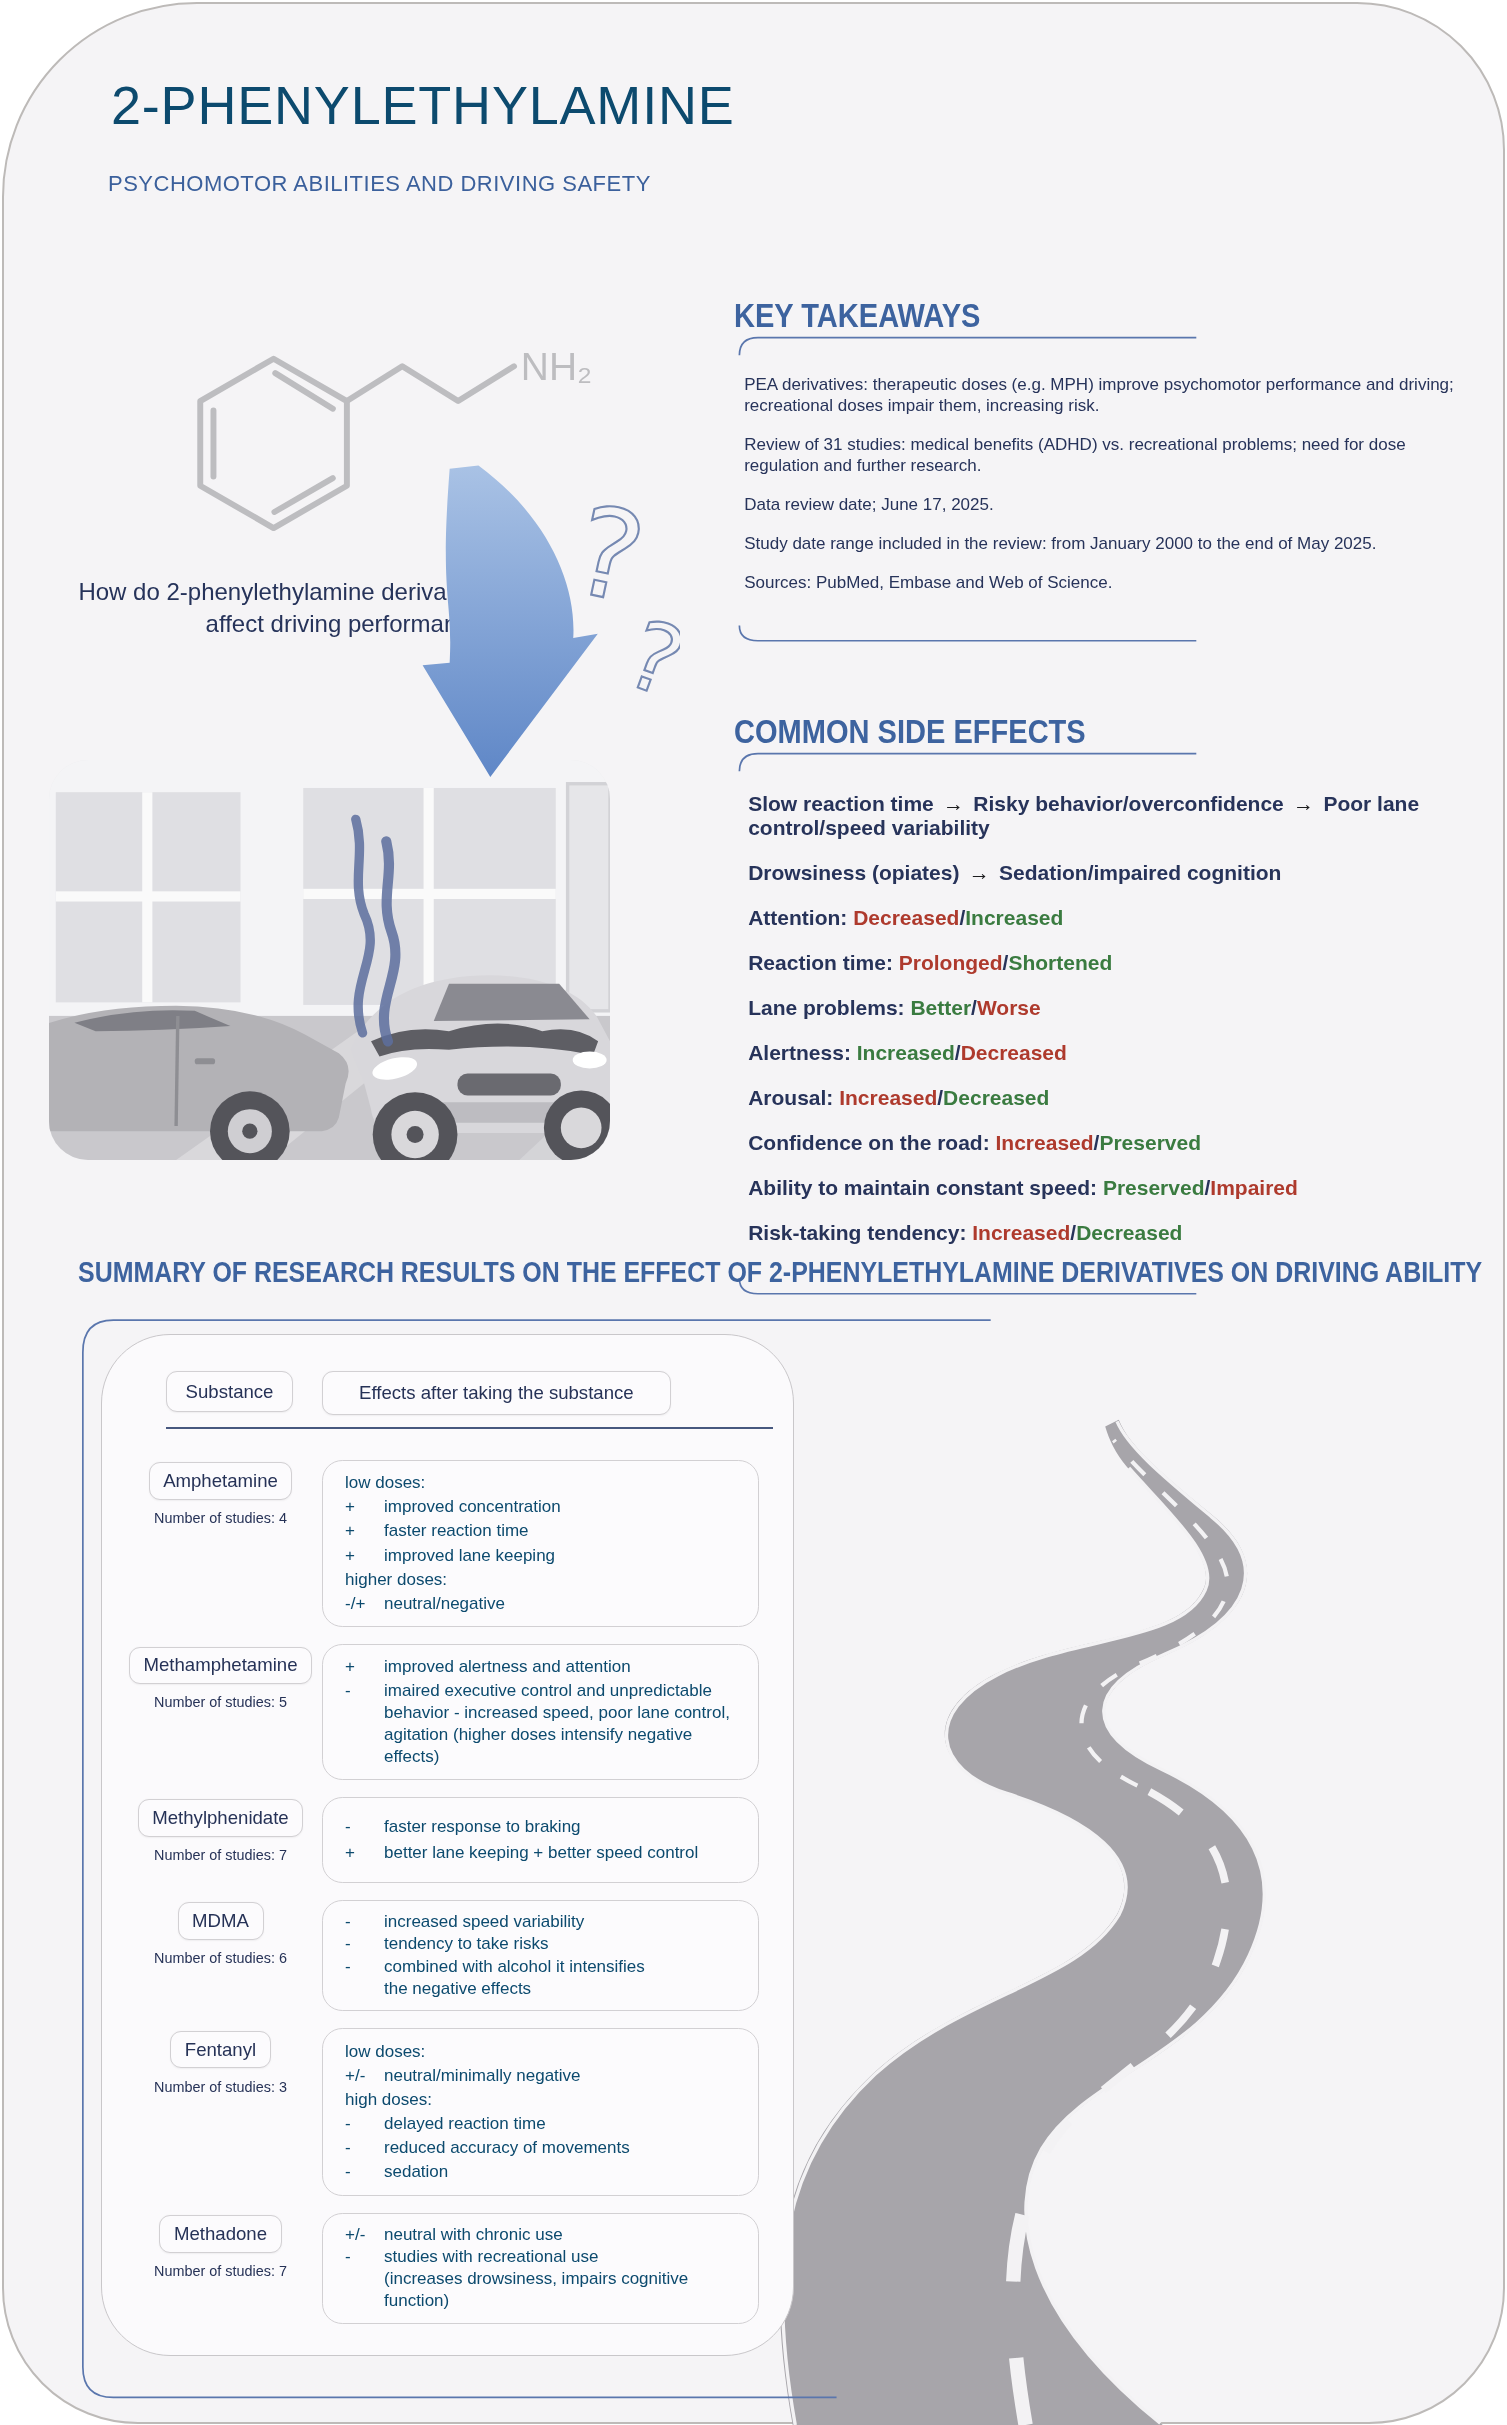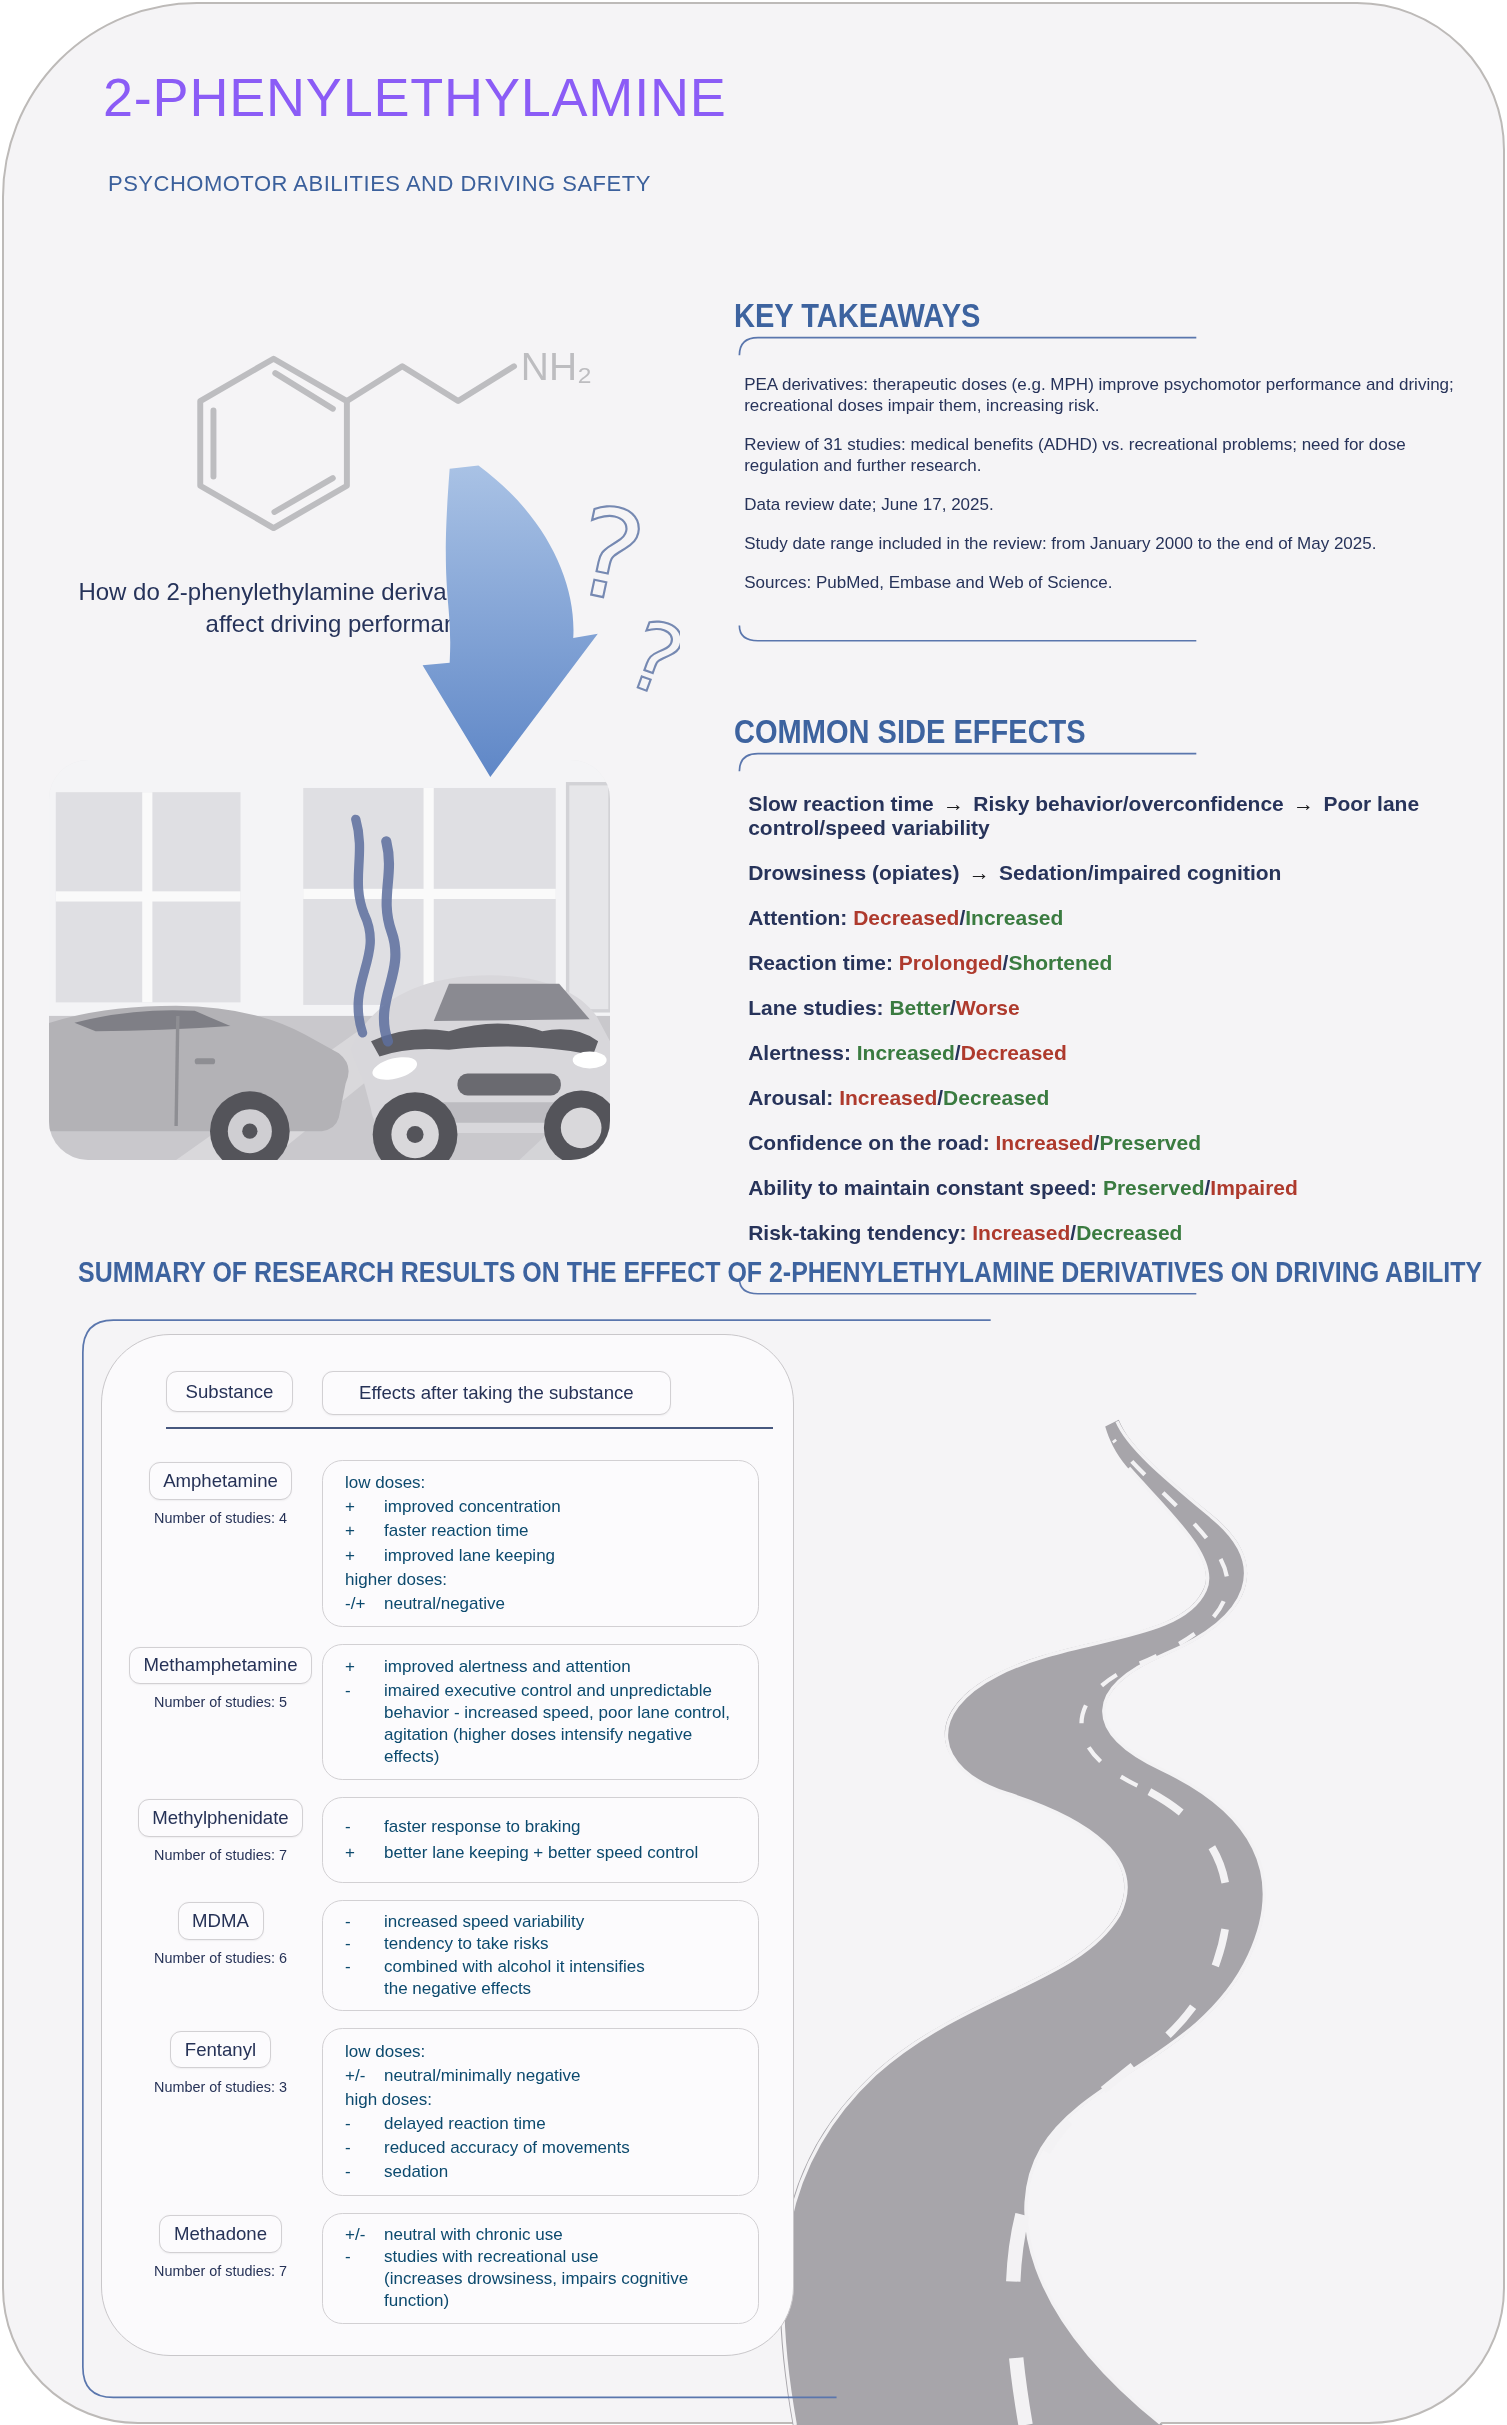--- a/index.html
+++ b/index.html
@@ -1,22 +1,22 @@
 <!DOCTYPE html>
 <html style="font-size:13.6px"><head>
 <meta charset="utf-8">
 <style>
   html,body{margin:0;padding:0;background:#ffffff;}
   body{font-family:"Liberation Sans", sans-serif; -webkit-font-smoothing:antialiased;}
   .page{position:relative;width:1507px;height:2426px;background:#ffffff;overflow:hidden;}
   .page-bg{position:absolute;inset:1.7px;background:#f5f4f6;border:2.1px solid #bdbab8;
            border-radius:195px 148px 136px 136px;z-index:0;}
   
-  .title{position:absolute;left:103px;top:66px;margin:0;font-size:54px;font-weight:400;
-         color:#8b5cf6;letter-spacing:0.8px;z-index:2;}
+  .title{position:absolute;left:103px;top:66px;margin:8px;font-size:54px;font-weight:400;
+         color:#0c4a6e;letter-spacing:0.8px;z-index:2;}
   .subtitle{position:absolute;left:108px;top:171px;font-size:22px;color:#3b609c;
             letter-spacing:0.5px;z-index:2;}
   
   .molecule{position:absolute;left:100px;top:278px;z-index:2;}
   .question{position:absolute;left:44px;top:576px;width:452px;text-align:right;font-size:24px;
             color:#26335a;line-height:1.35;white-space:pre-line;z-index:2;}
   .qmarks{position:absolute;left:519px;top:471px;z-index:2;}
   .arrow{position:absolute;left:397px;top:462px;z-index:3;}
   
   .crash-wrap{position:absolute;left:49px;top:760px;width:561px;height:400px;border-radius:39px;
@@ -198,21 +198,21 @@
   <section class="sec sec-se">
     <h2><span>COMMON SIDE EFFECTS</span></h2>
     <svg class="sec-line" width="466" height="22" viewBox="0 0 550 26">
         <path d="M546,3 H28 Q6,3 6,24"></path>
       </svg>
     <div class="se-body" id="se-items">
         <div class="se-line"><span>Slow reaction time</span><span class="se-arrow">→</span><span>Risky behavior/overconfidence</span><span class="se-arrow">→</span><span>Poor lane control/speed variability</span></div>
         <div class="se-line"><span>Drowsiness (opiates)</span><span class="se-arrow">→</span><span>Sedation/impaired cognition</span></div>
         <div class="se-line"><span class="se-label">Attention: </span><span class="val-red">Decreased</span><span class="se-slash">/</span><span class="val-green">Increased</span></div>
         <div class="se-line"><span class="se-label">Reaction time: </span><span class="val-red">Prolonged</span><span class="se-slash">/</span><span class="val-green">Shortened</span></div>
-        <div class="se-line"><span class="se-label">Lane studies: </span><span class="val-green">Better</span><span class="se-slash">/</span><span class="val-red">Worse</span></div>
+        <div class="se-line"><span class="se-label">Lane problems: </span><span class="val-green">Better</span><span class="se-slash">/</span><span class="val-red">Worse</span></div>
         <div class="se-line"><span class="se-label">Alertness: </span><span class="val-green">Increased</span><span class="se-slash">/</span><span class="val-red">Decreased</span></div>
         <div class="se-line"><span class="se-label">Arousal: </span><span class="val-red">Increased</span><span class="se-slash">/</span><span class="val-green">Decreased</span></div>
         <div class="se-line"><span class="se-label">Confidence on the road: </span><span class="val-red">Increased</span><span class="se-slash">/</span><span class="val-green">Preserved</span></div>
         <div class="se-line"><span class="se-label">Ability to maintain constant speed: </span><span class="val-green">Preserved</span><span class="se-slash">/</span><span class="val-red">Impaired</span></div>
         <div class="se-line"><span class="se-label">Risk-taking tendency: </span><span class="val-red">Increased</span><span class="se-slash">/</span><span class="val-green">Decreased</span></div>
       </div>
     <svg class="sec-line" width="466" height="22" viewBox="0 0 550 26">
         <path d="M6,3 Q6,21 28,21 H546"></path>
       </svg>
   </section>

